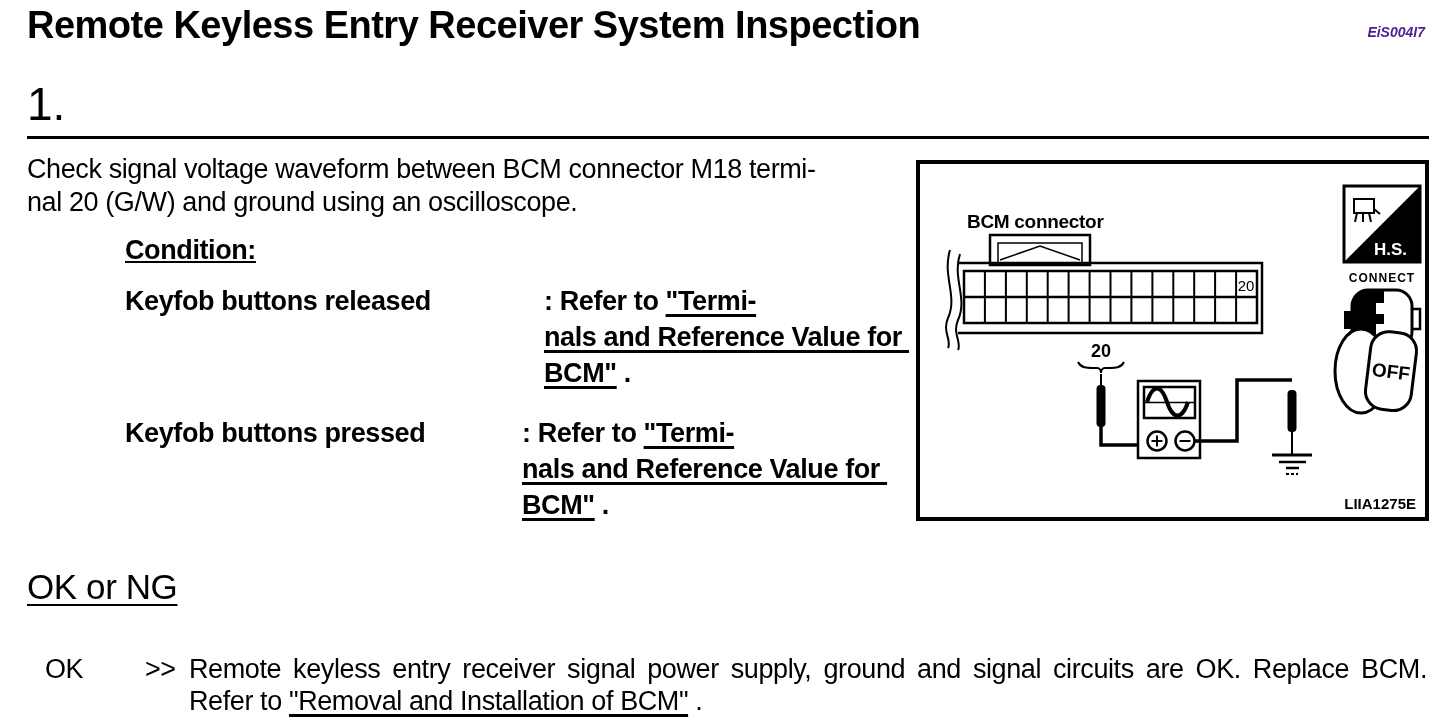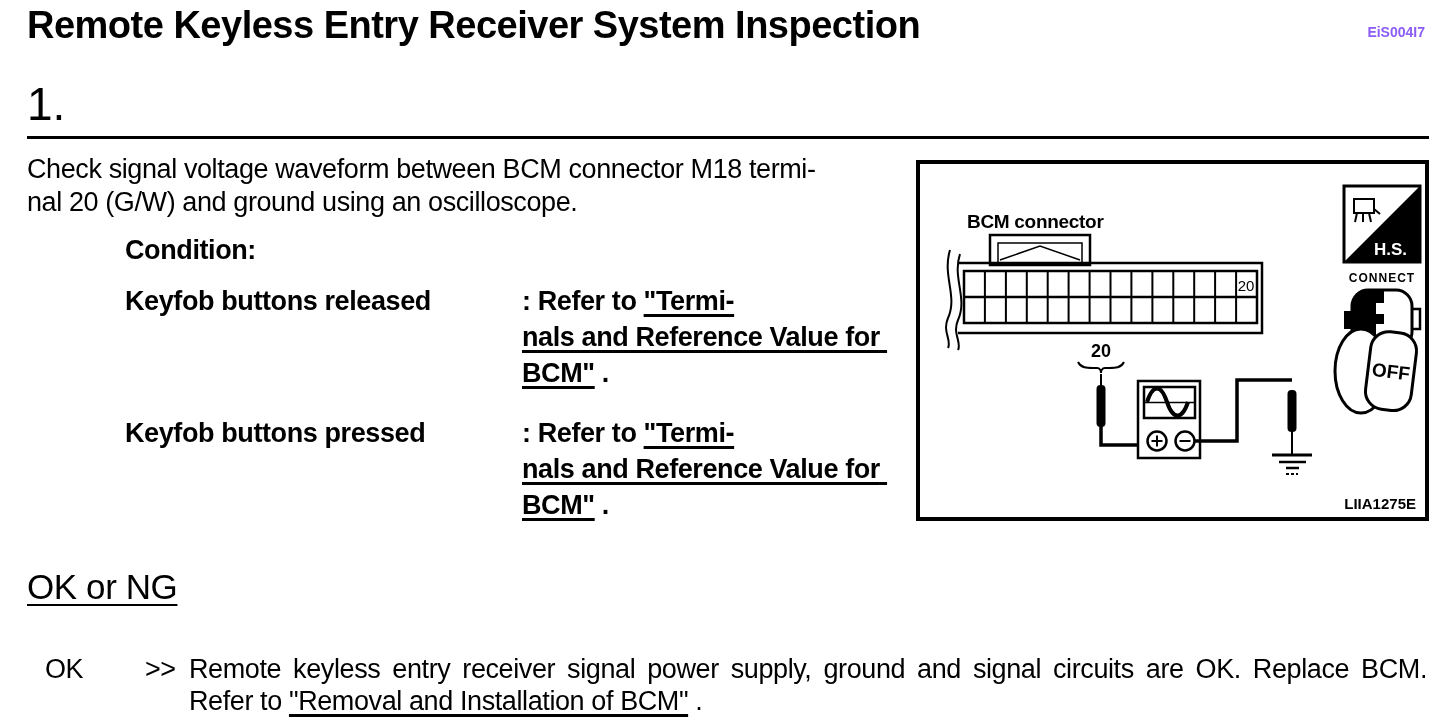--- a/index.html
+++ b/index.html
@@ -11,42 +11,42 @@
   .page { padding: 0 27px; position: relative; }
 
   
   .doc-header { position: relative; }
   .doc-title {
     margin: 4px 0 0 0;
     font-size: 38px; font-weight: bold; letter-spacing: -0.5px;
   }
   .doc-code {
     position: absolute; top: 20px; right: 4px;
-    font-size: 14px; font-weight: bold; color: #8b5cf6;
+    font-style: italic; font-size: 14px; font-weight: bold; color: #4c1d95;
   }
 
   
   .step-heading {
     margin-top: 34px;
     display: flex; align-items: baseline; gap: 16px;
   }
   .step-number { font-size: 46px; font-weight: 400; line-height: 1; }
   .step-title { font-size: 27px; font-weight: bold; letter-spacing: -0.3px; }
   .heading-rule {
     border: none; border-top: 3px solid #000;
     margin: 9px 0 0 0; width: 100%;
   }
 
   
   .content-row { display: flex; margin-top: 14px; }
   .text-col { width: 896px; font-size: 27px; line-height: 33px; letter-spacing: -0.4px; }
   .intro { margin: 0; white-space: pre-wrap; }
-  .condition-label { margin: 15px 0 16px 98px; font-weight: bold; }
+  .condition-label { margin: 15px 0 16px 98px; font-weight: bold; text-decoration: underline; }
   .cond-row { display: flex; margin-left: 98px; line-height: 36px; }
-  .cond-row.first { margin-top: 9px; }
+  .cond-row.first { margin-top: 9px; justify-content: space-between; }
   .cond-row.second { margin-top: 24px; }
   .cond-name { width: 397px; font-weight: bold; flex: none; }
   .cond-value { width: 372px; font-weight: bold; flex: none; }
   .ref-link {
     color: #000; font-weight: bold;
     text-decoration: underline; text-decoration-thickness: 2.5px; text-underline-offset: 4px;
     white-space: pre-wrap;
   }
 
   

